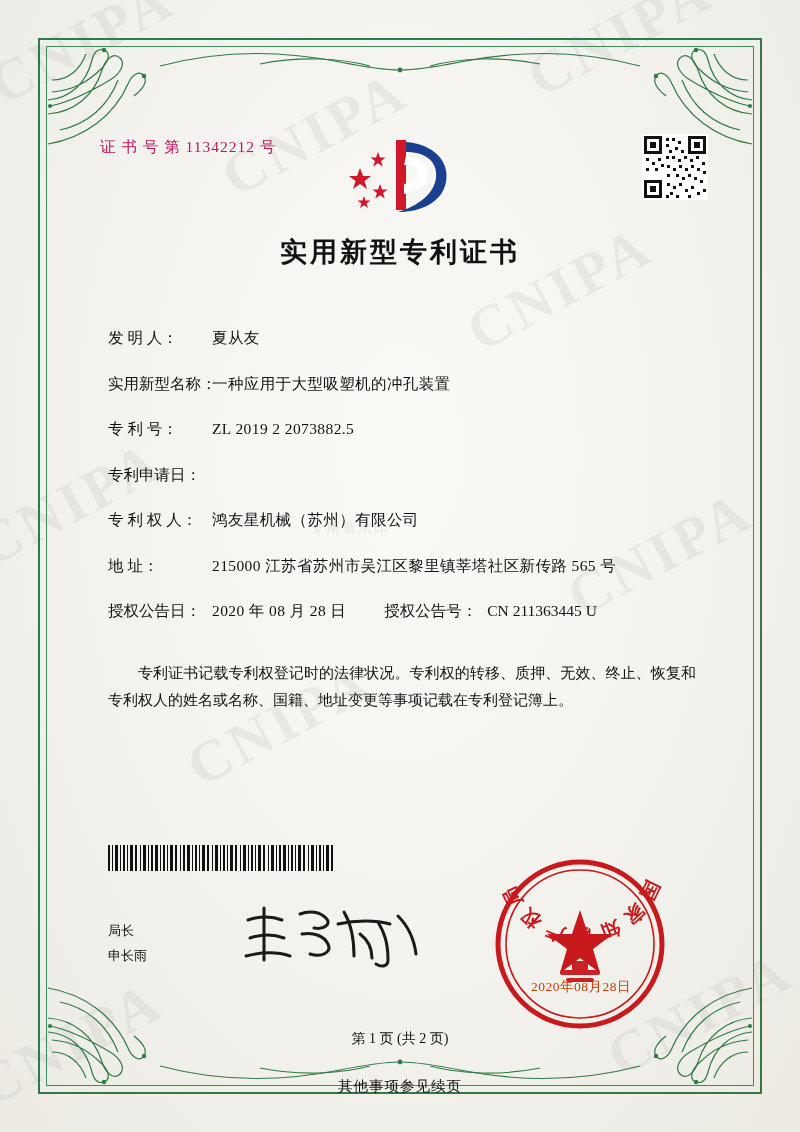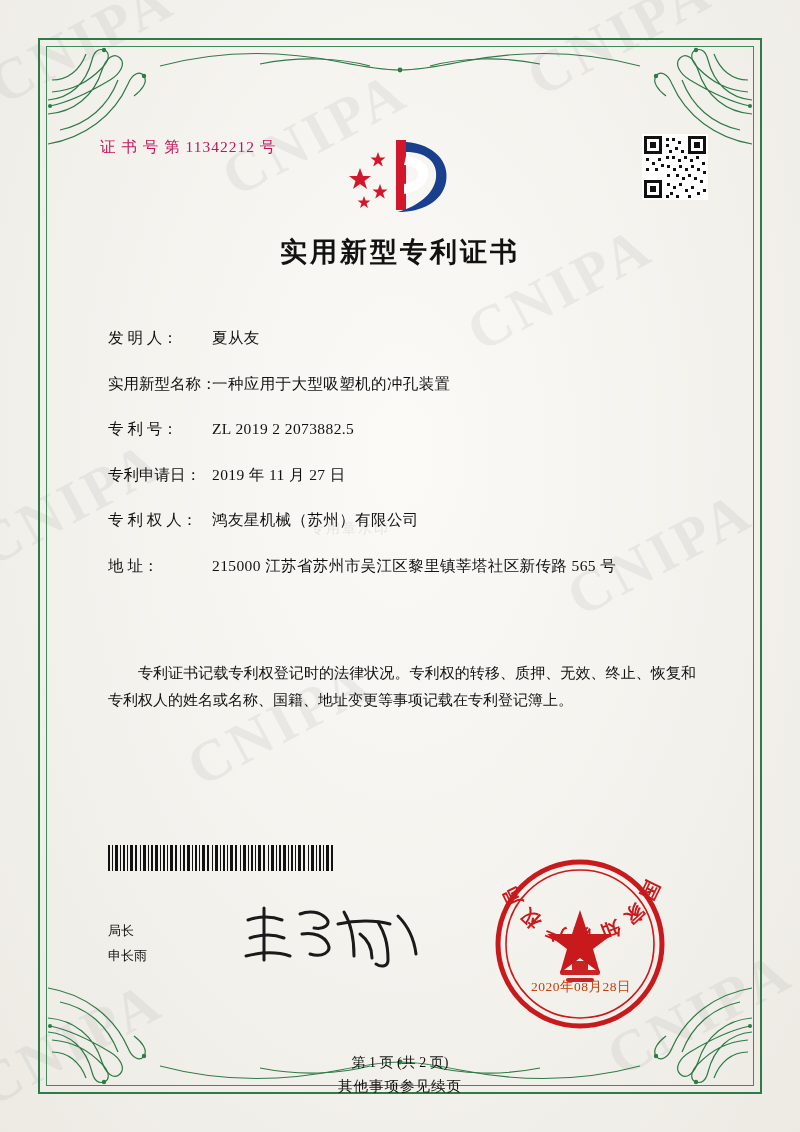--- a/index.html
+++ b/index.html
@@ -206,21 +206,20 @@
     letter-spacing: 0.5px;
   }
 
   
   .page-indicator {
     position: absolute;
     left: 0; right: 0; top: 1030px;
     text-align: center;
     font-size: 14px;
     color: #111;
-    margin-top: 24px;
   }
   .footer-note {
     position: absolute;
     left: 0; right: 0; top: 1077px;
     text-align: center;
     font-size: 14.5px;
     color: #111;
     letter-spacing: 1px;
   }
 </style>
@@ -402,33 +401,38 @@
       <div class="field-value">一种应用于大型吸塑机的冲孔装置</div>
     </div>
 
     <div class="field-row">
       <div class="field-label spread">专 利 号：</div>
       <div class="field-value">ZL 2019 2 2073882.5</div>
     </div>
 
     <div class="field-row">
       <div class="field-label">专利申请日：</div>
-      <div class="field-value">2019 年 11 月 27 日</div>
     </div>
 
     <div class="field-row">
       <div class="field-label">专 利 权 人：</div>
       <div class="field-value">鸿友星机械（苏州）有限公司</div>
     </div>
 
     <div class="field-row">
       <div class="field-label spread">地 址：</div>
       <div class="field-value">215000 江苏省苏州市吴江区黎里镇莘塔社区新传路 565 号</div>
     </div>
 
+    <div class="field-row double">
+      <div class="field-label">授权公告日：</div>
+      <div class="field-value">2020 年 08 月 28 日</div>
+      <div class="field-label2">授权公告号：</div>
+      <div class="field-value2">CN 211363445 U</div>
+    </div>
 
   </div>
 
   <div class="paragraphs">
     <p>专利证书记载专利权登记时的法律状况。专利权的转移、质押、无效、终止、恢复和专利权人的姓名或名称、国籍、地址变更等事项记载在专利登记簿上。</p>
   </div>
 
   <div class="barcode">
     <svg viewBox="0 0 228 26" shape-rendering="crispEdges">
       <rect width="228" height="26" fill="none"></rect>

